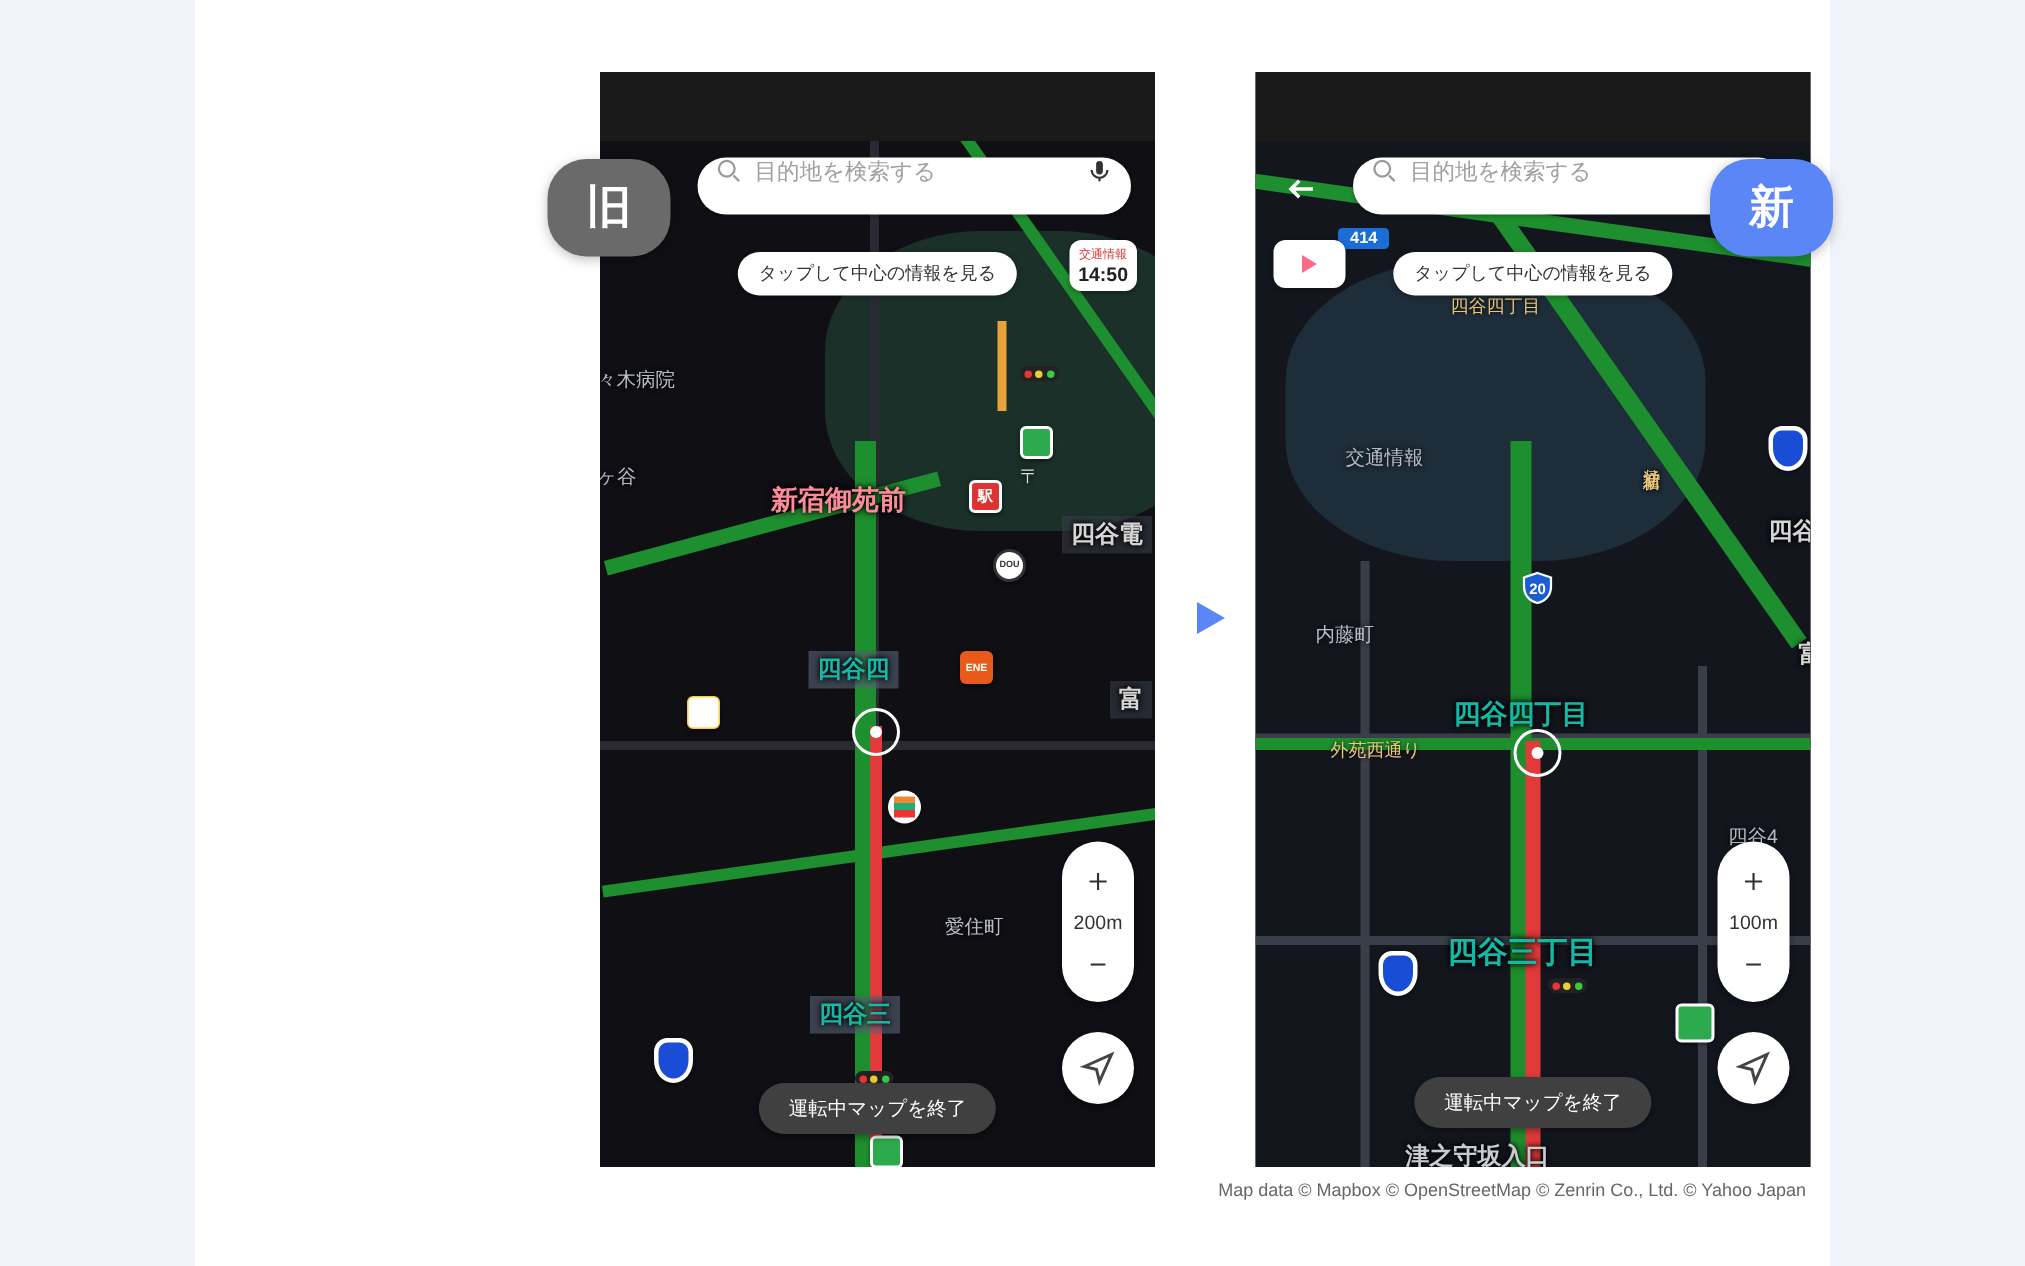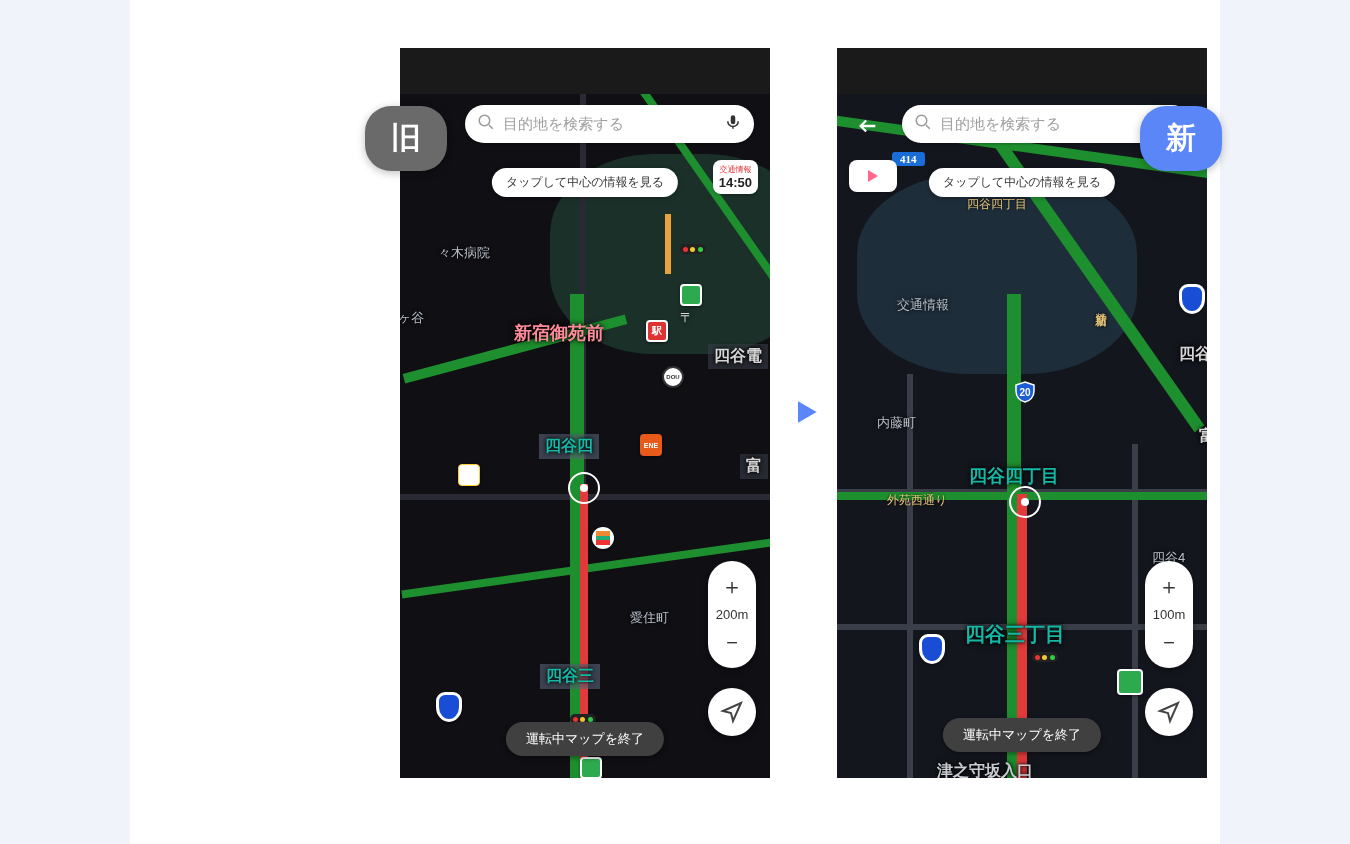--- a/index.html
+++ b/index.html
@@ -4,35 +4,35 @@
 <style>
 * { margin:0; padding:0; box-sizing:border-box; }
 body { width:1350px; height:844px; background:#f0f4fa; font-family:-apple-system,"Hiragino Sans","Hiragino Kaku Gothic ProN",Meiryo,sans-serif; position:relative; }
 .canvas { position:absolute; left:130px; top:0; width:1090px; height:844px; background:#fff; }
 .phone { position:absolute; width:370px; height:730px; top:48px; background:#0b0b10; border-radius:0; overflow:hidden; }
 .phone.left { left:270px; }
 .phone.right { left:707px; }
 .topbar { position:absolute; top:0; left:0; right:0; height:46px; background:#1a1a1a; }
 .back-btn { position:absolute; left:14px; top:61px; width:34px; height:34px; display:flex; align-items:center; justify-content:center; color:#fff; cursor:pointer;}
 .back-btn svg{width:22px;height:22px;stroke:#fff;stroke-width:2.5;fill:none;}
-.search { position:absolute; top:57px; left:65px; right:16px; height:38px; background:#fff; border-radius:19px; display:flex; align-items:center; padding:0 12px; box-shadow:0 1px 3px rgba(0,0,0,.3);}
+.search { position:absolute; top:57px; left:65px; right:16px; height:38px; background:#fff; border-radius:19px; display:flex; padding:0 12px; box-shadow:0 1px 3px rgba(0,0,0,.3);}
 .search-icon{color:#888;margin-right:8px;}
 .search-icon svg{width:18px;height:18px;stroke:#999;stroke-width:2;fill:none;}
 .search-text { flex:1; color:#a0a0a0; font-size:15px; }
 .mic-icon svg{width:18px;height:18px;fill:#333;}
 .tag { position:absolute; border-radius:26px; padding:12px 26px; font-size:30px; font-weight:600; color:#fff; z-index:50; box-shadow:0 2px 8px rgba(0,0,0,.25);}
 .tag.old { left:235px; top:106px; background:#6a6a6a; }
 .tag.new { left:1010px; top:106px; background:#5b86f7; }
 .hint { position:absolute; top:120px; left:50%; transform:translateX(-50%); background:#fff; color:#333; font-size:12px; padding:6px 14px; border-radius:16px; box-shadow:0 1px 4px rgba(0,0,0,.3); white-space:nowrap;}
 .traffic-badge { position:absolute; top:112px; right:12px; background:#fff; border-radius:8px; padding:4px 6px; text-align:center; box-shadow:0 1px 3px rgba(0,0,0,.3);}
 .traffic-badge .lbl{font-size:8px;color:#d33;}
 .traffic-badge .time{font-size:13px;font-weight:600;color:#222;}
 .route-badge { position:absolute; top:112px; left:12px; width:48px; height:32px; background:#fff; border-radius:8px; display:flex; align-items:center; justify-content:center; box-shadow:0 1px 3px rgba(0,0,0,.3);}
 .route-badge .tri{width:0;height:0;border-left:10px solid #ff6a8a;border-top:6px solid transparent;border-bottom:6px solid transparent;}
-.route-num { position:absolute; top:106px; left:50px; background:#1a6dd6; color:#fff; font-size:11px; font-weight:600; padding:1px 8px; border-radius:3px;font-family:Liberation Serif, serif;}
+.route-num { position:absolute; top:106px; left:50px; background:#1a6dd6; color:#fff; font-size:11px; font-weight:600; padding:1px 8px; border-radius:3px;}
 .map { position:absolute; top:46px; left:0; right:0; bottom:0; background:#0f0f14; overflow:hidden;}
 .road { position:absolute; background:#1e8f2e; }
 .road.red { background:#e23a3a; }
 .road.orange { background:#e8a33a; }
 .road-grey { position:absolute; background:#2a2a34; }
 .map-label { position:absolute; color:#14b8a6; font-size:16px; font-weight:600; text-shadow:0 0 6px rgba(0,0,0,.95),0 0 3px #000; padding:2px 6px; background:rgba(90,100,120,.6); white-space:nowrap;}
 .map-label.dim { background:rgba(60,65,75,.55); color:#d5d5d5; }
 .map-label.red { color:#ff8a9a; background:transparent; }
 .small-label { position:absolute; color:#b8bec8; font-size:13px; text-shadow:0 0 4px #000; }
 .street-label { position:absolute; color:#e8c77a; font-size:12px; text-shadow:0 0 3px #000;}
@@ -80,21 +80,21 @@
     <div class="road-grey" style="left:180px;top:0;width:6px;height:100%;"></div>
 
     <div class="road" style="left:0;top:250px;width:230px;height:10px;transform:rotate(-15deg);"></div>
     <div class="road" style="left:140px;top:60px;width:300px;height:8px;transform:rotate(55deg);"></div>
     <div class="road" style="left:0;top:470px;width:380px;height:8px;transform:rotate(-8deg);"></div>
     <div class="road" style="left:170px;top:200px;width:14px;height:520px;"></div>
 
     <div class="road red" style="left:180px;top:390px;width:8px;height:310px;"></div>
     <div class="road orange" style="left:265px;top:120px;width:6px;height:60px;"></div>
 
-    <div class="small-label" style="left:-2px;top:150px;margin-left:40px;">々木病院</div>
+    <div class="small-label" style="left:-2px;top:150px;">々木病院</div>
     <div class="small-label" style="left:-2px;top:215px;">ヶ谷</div>
     <div class="map-label red" style="left:108px;top:225px;font-size:18px;">新宿御苑前</div>
     <div class="map-label" style="left:139px;top:340px;">四谷四</div>
     <div class="map-label dim" style="left:308px;top:250px;">四谷電</div>
     <div class="map-label dim" style="left:340px;top:360px;">富</div>
     <div class="map-label" style="left:140px;top:570px;">四谷三</div>
     <div class="small-label" style="left:230px;top:515px;">愛住町</div>
     <div class="small-label" style="left:280px;top:215px;color:#ddd;">〒</div>
 
     <div class="poi fm" style="left:280px;top:190px;"></div>
@@ -239,14 +239,15 @@
     <div class="btn">－</div>
   </div>
   <div class="compass">
     <svg viewBox="0 0 24 24">
           <path d="M3 11l18-8-8 18-2-8z"></path>
         </svg>
   </div>
   <div class="end-btn" style="bottom:26px;">運転中マップを終了</div>
 </div>
 
+<div class="copyright">Map data © Mapbox © OpenStreetMap © Zenrin Co., Ltd.    © Yahoo Japan</div>
 
 </div>
 
 </body></html>

